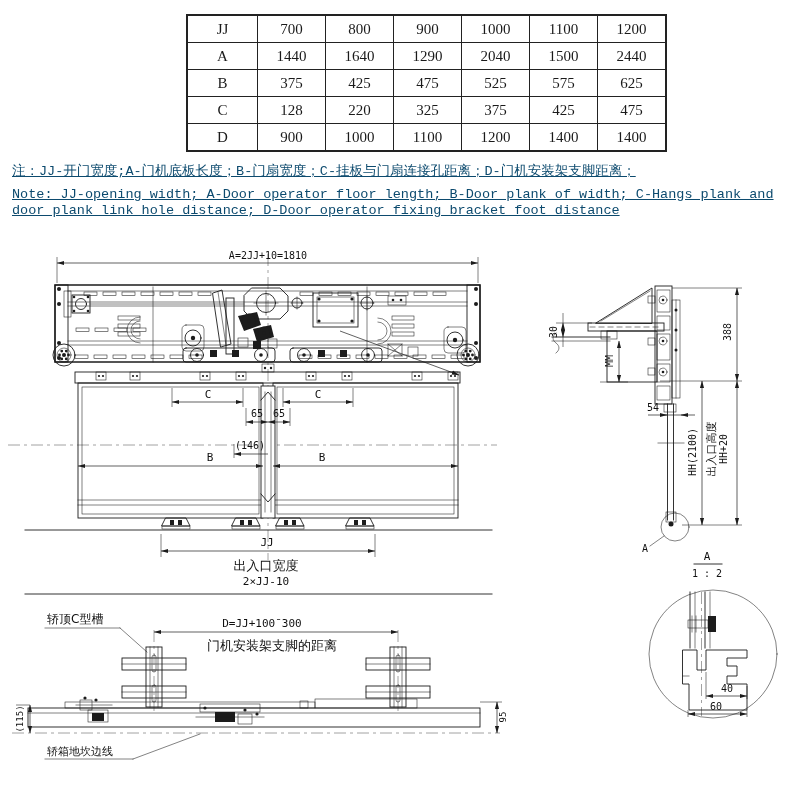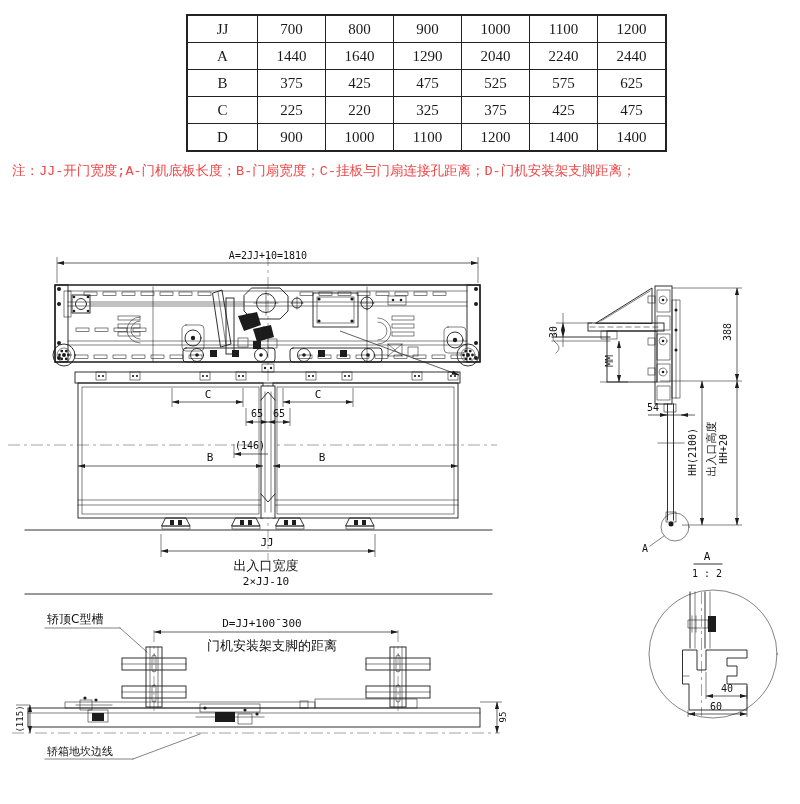--- a/index.html
+++ b/index.html
@@ -4,22 +4,22 @@
 <style>
   html,body{margin:0;padding:0;background:#fff;}
   .stage{position:relative;width:791px;height:804px;background:#ffffff;overflow:hidden;
          font-family:"Liberation Sans",sans-serif;}
   
   table.dims{position:absolute;left:186px;top:14px;border-collapse:collapse;border:2px solid #222;}
   table.dims td{border:1px solid #222;width:67px;height:26px;text-align:center;vertical-align:middle;
     font-family:"Liberation Serif","DejaVu Serif",serif;font-size:15px;color:#1a1a1a;padding:0;}
   table.dims td.lab{width:69px;}
   
-  .notes{position:absolute;left:12px;top:164px;width:782px;color:#ef4444;
-    font-family:"Liberation Mono","DejaVu Sans Mono",monospace;font-size:13.5px;line-height:16.5px;}
+  .notes{position:absolute;left:12px;top:164px;width:782px;color:#0c4a6e;
+    font-family:"Liberation Mono","DejaVu Sans Mono",monospace;font-size:13.5px;line-height:16.5px;text-decoration:underline;}
   .notes .cn{margin-bottom:6px;}
   
   svg.draw{position:absolute;left:0;top:0;}
   .ln{stroke:#1c1c1c;stroke-width:.9;fill:none;stroke-linecap:square;}
   .th{stroke-width:1.5;}
   .tn{stroke-width:.55;}
   .fl{fill:#1c1c1c;stroke:none;}
   .wh{fill:#fff;}
   .dim{stroke:#1c1c1c;stroke-width:.7;fill:none;}
   .ext{stroke:#1c1c1c;stroke-width:.55;fill:none;}
@@ -44,55 +44,56 @@
         <td>1000</td>
         <td>1100</td>
         <td>1200</td>
       </tr>
       <tr>
         <td class="lab">A</td>
         <td>1440</td>
         <td>1640</td>
         <td>1290</td>
         <td>2040</td>
-        <td>2240</td>
+        <td>1500</td>
         <td>2440</td>
       </tr>
       <tr>
         <td class="lab">B</td>
         <td>375</td>
         <td>425</td>
         <td>475</td>
         <td>525</td>
         <td>575</td>
         <td>625</td>
       </tr>
       <tr>
         <td class="lab">C</td>
-        <td>225</td>
+        <td>128</td>
         <td>220</td>
         <td>325</td>
         <td>375</td>
         <td>425</td>
         <td>475</td>
       </tr>
       <tr>
         <td class="lab">D</td>
         <td>900</td>
         <td>1000</td>
         <td>1100</td>
         <td>1200</td>
         <td>1400</td>
         <td>1400</td>
       </tr>
     </tbody>
   </table>
 
   <div class="notes">
     <div class="cn">注：JJ-开门宽度;A-门机底板长度；B-门扇宽度；C-挂板与门扇连接孔距离；D-门机安装架支脚距离；</div>
+    <div class="en">Note: JJ-opening width; A-Door operator floor length; B-Door plank of width; C-Hangs plank and door plank link hole distance; D-Door operator fixing bracket foot distance</div>
   </div>
 
   <svg class="draw" width="800" height="804" viewBox="0 0 800 804">
     <defs>
       <marker id="ar" viewBox="0 0 10 8" markerWidth="11" markerHeight="9" refX="9.5" refY="4" orient="auto-start-reverse">
         <path d="M0,1.2 L10,4 L0,6.8 Z" fill="#1c1c1c"></path>
       </marker>
       <rect id="s13" width="13" height="3.5" class="ln tn"></rect>
       <rect id="s22" width="22" height="4" class="ln tn"></rect>
       <g id="clampg">

